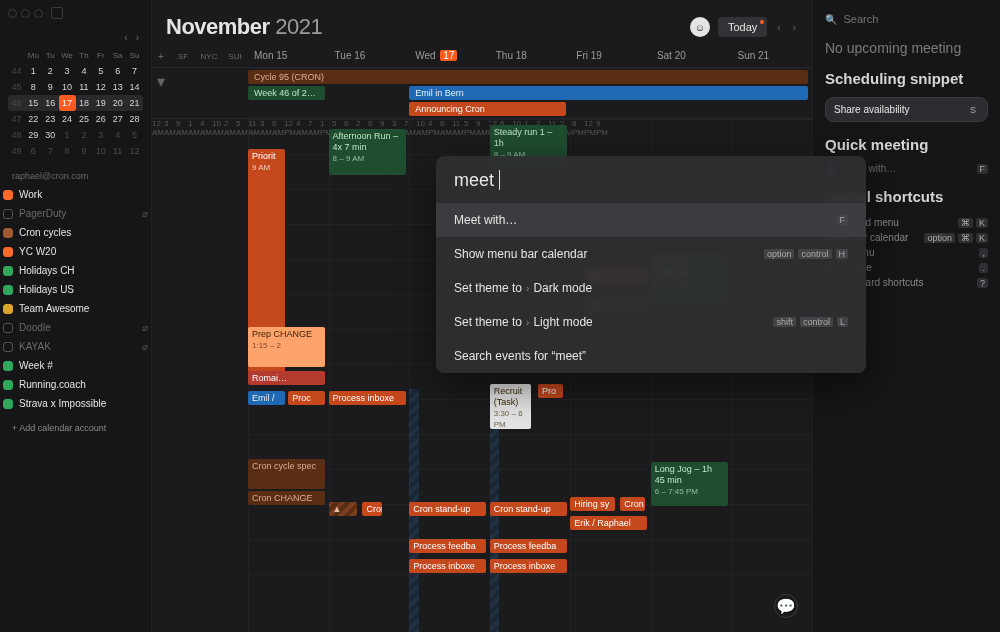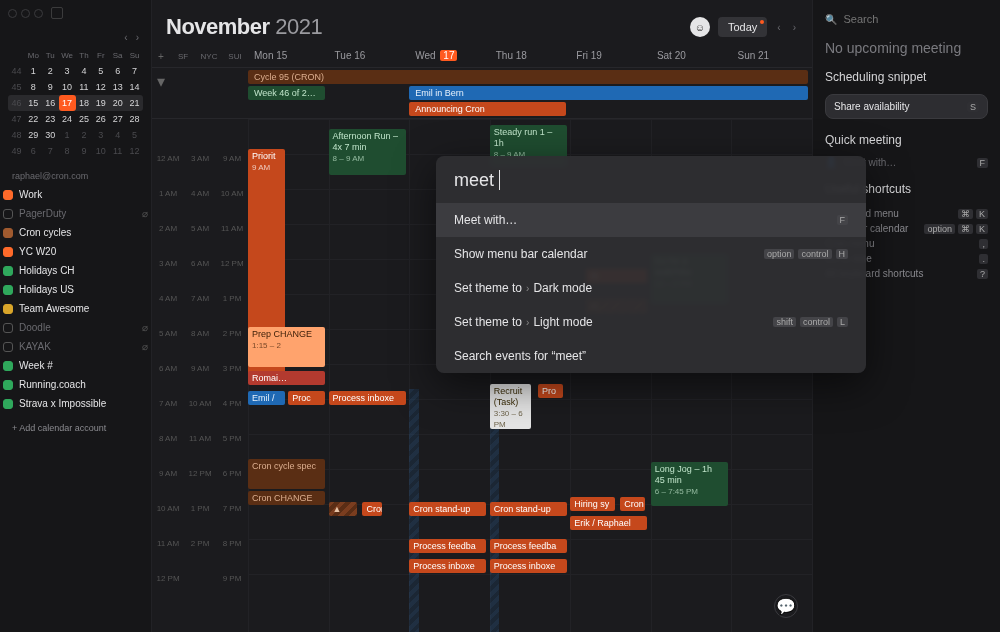--- a/index.html
+++ b/index.html
@@ -50,35 +50,35 @@
 
   
   .allday { display: flex; border-bottom: 1px solid #27272b; position: relative; }
   .allday .gutter { height: 50px; }
   .allday-fold { width: 18px; color: #666; display: flex; align-items: flex-start; justify-content: center; padding-top: 4px; cursor: pointer; }
   .allday-tracks { flex: 1; position: relative; height: 50px; }
   .ad-ev { position: absolute; height: 14px; font-size: 9px; line-height: 14px; padding: 0 6px; border-radius: 2px; overflow: hidden; white-space: nowrap; background: #333; color: #e5e5e7; }
 
   
   .grid { display: flex; flex: 1; overflow: hidden; position: relative; }
-  .time-gutter { width: 96px; flex: 0 0 96px; display: flex; flex-direction: column; }
+  .time-gutter { width: 96px; flex: 0 0 96px; display: flex; flex-direction: row; }
   .hour-row { height: 35px; display: flex; align-items: flex-start; }
   .hour-row .tz { font-size: 8px; color: #555; padding-top: 0; }
   .grid-body { flex: 1; position: relative; }
   .hline { position: absolute; left: 0; right: 0; border-top: 1px solid #222226; }
   .vline { position: absolute; top: 0; bottom: 0; border-left: 1px solid #222226; }
 
   .ev { position: absolute; font-size: 9px; border-radius: 2px; padding: 2px 4px; overflow: hidden; line-height: 11px; }
   .ev .t { font-size: 8px; opacity: .7; display: block; }
 
   
   .rpanel { width: 188px; background: #161618; border-left: 1px solid #222226; padding: 8px 12px; font-size: 10px; display: flex; flex-direction: column; gap: 10px; }
   .search-row { display: flex; align-items: center; gap: 6px; color: #6a6a6f; height: 22px; }
   .search-row input { background: transparent; border: none; color: #bbb; font-size: 11px; outline: none; flex: 1; }
-  .rp-heading { font-size: 12px; color: #d5d5d7; font-weight: 400; padding-top: 4px; }
+  .rp-heading { font-size: 15px; color: #d5d5d7; font-weight: 700; padding-top: 4px; }
   .rp-sub { color: #7a7a7f; font-size: 14px; }
   .share-btn { background: #2d2d31; border: 1px solid #3a3a3e; border-radius: 8px; padding: 6px 8px; display: flex; align-items: center; justify-content: space-between; cursor: pointer; font-size: 10px; }
   .kbd { background: #2f2f33; border-radius: 2px; padding: 0 3px; font-size: 9px; color: #aaa; font-family: inherit; }
   .meet-row { display: flex; align-items: center; gap: 6px; color: #6a6a6f; justify-content: space-between; }
   .meet-left { display: flex; align-items: center; gap: 6px; }
   .sc-row { display: flex; align-items: center; justify-content: space-between; color: #8a8a8f; padding: 2px 0; }
   .sc-keys { display: flex; gap: 3px; }
 
   
   .palette { position: absolute; left: 284px; top: 156px; width: 430px; background: #2e2e32f2; border-radius: 8px; box-shadow: 0 12px 40px rgba(0,0,0,0.55); overflow: hidden; backdrop-filter: blur(2px); }

